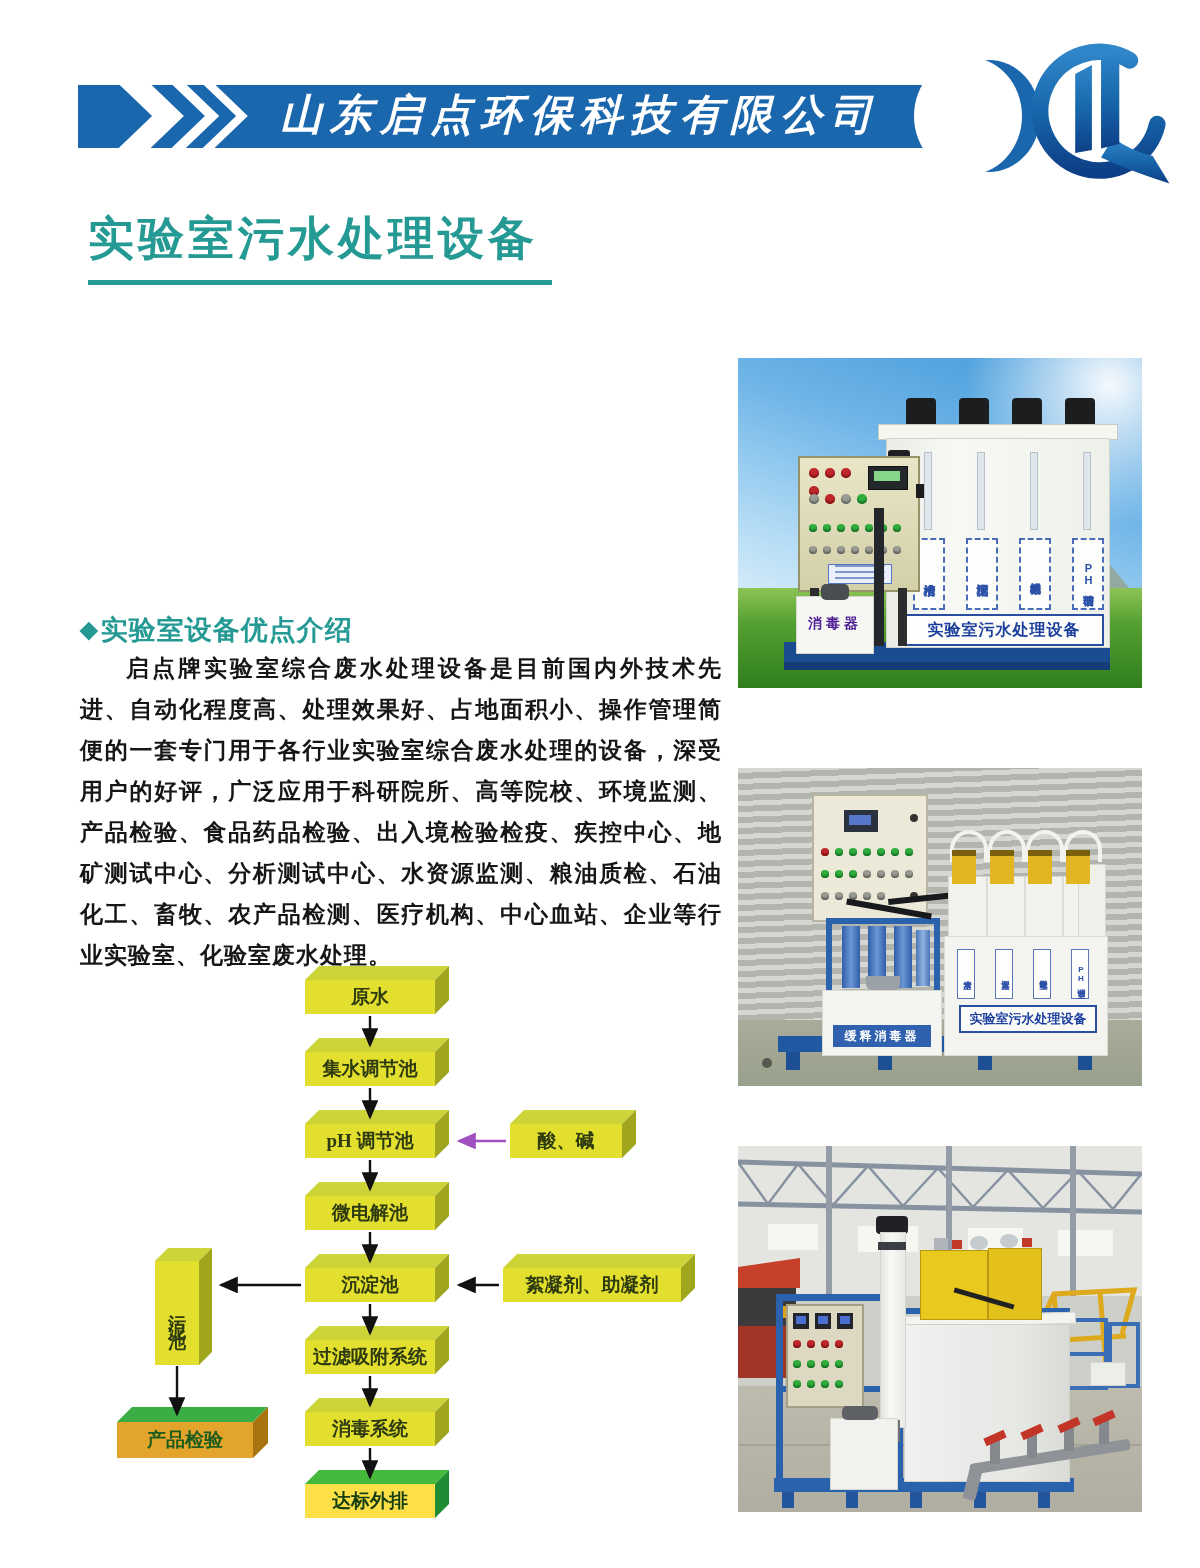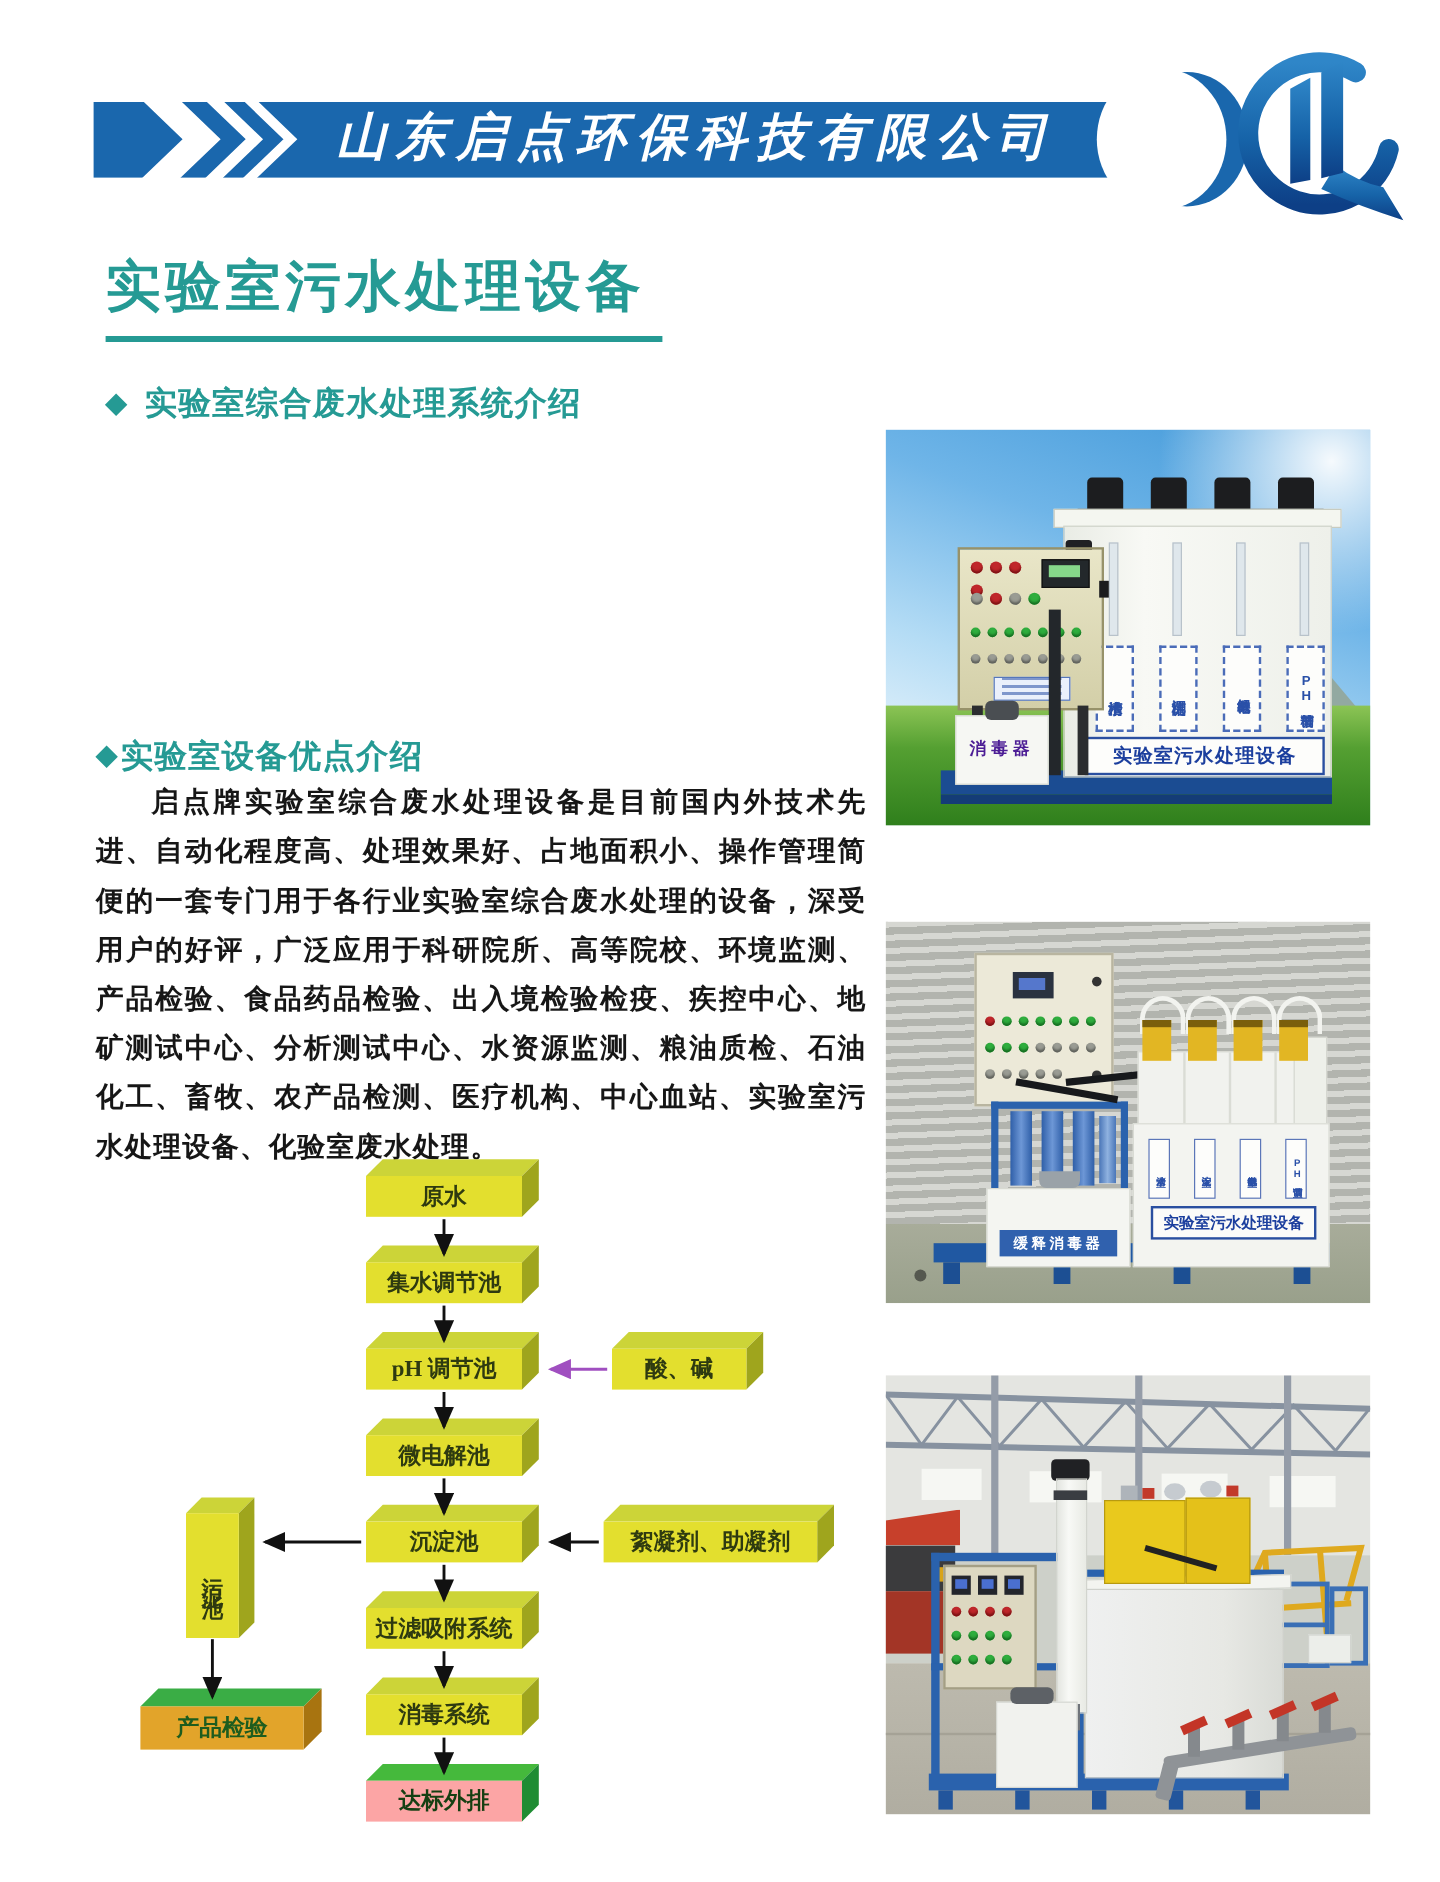--- a/index.html
+++ b/index.html
@@ -34,21 +34,21 @@
   .b3d .f-top{position:absolute;left:0;top:0;width:var(--w);height:var(--d);
     transform:skewX(-45deg);transform-origin:0 100%;}
   .b3d .f-side{position:absolute;left:var(--w);top:var(--d);width:var(--d);height:var(--h);
     transform:skewY(-45deg);transform-origin:0 0;}
   .b3d .f-front{position:absolute;left:0;top:var(--d);width:var(--w);height:var(--h);
     display:flex;align-items:center;justify-content:center;text-align:right;}
   .b3d .f-front span{font-family:"Liberation Serif",serif;font-weight:bold;font-size:19px;}
   .yellowbox .f-top{background:#ccd438;} .yellowbox .f-side{background:#9fa51d;}
   .yellowbox .f-front{background:#e3df2e;color:#2e3a10;}
   .greenbox .f-top{background:#45b93c;} .greenbox .f-side{background:#1f8c33;}
-  .greenbox .f-front{background:#fca5a5;color:#153f12;}
+  .greenbox .f-front{background:#fde047;color:#153f12;}
   .orangebox .f-top{background:#3aad45;} .orangebox .f-side{background:#a87410;}
   .orangebox .f-front{background:#e2a42a;color:#1e5c1e;}
   .vert .f-front span{writing-mode:vertical-rl;text-orientation:upright;letter-spacing:8px;font-size:18px;}
   .fc-arrows{position:absolute;left:0;top:0;pointer-events:none;}
 
   
   .photo{position:absolute;left:738px;width:404px;overflow:hidden;}
   .abs{position:absolute;}
   .dot{display:inline-block;width:10px;height:10px;border-radius:50%;margin:2px 3px;}
   .dot.sm{width:8px;height:8px;}
@@ -105,28 +105,25 @@
       </linearGradient>
     </defs>
     <path d="M 71 16 A 39 39 0 1 0 89 58" fill="none" stroke="url(#lg1)" stroke-width="11" stroke-linecap="round"></path>
     <path d="M 52 80 Q 74 90 97 97 L 86 79 Q 72 76 60 67 Z" fill="url(#lg1)"></path>
     <polygon points="35,25 46,19 46,75 35,77" fill="url(#lg1)"></polygon>
     <polygon points="52,16 64,10 64,71 52,74" fill="url(#lg1)"></polygon>
   </svg>
 
   <div class="page-title">实验室污水处理设备</div>
 
-  <div class="sec-h h1">
-    <span class="dia">◆</span><span>实验室综合废水处理系统介绍</span>
-  </div>
 
   <div class="sec-h h2">
     <span class="dia">◆</span><span>实验室设备优点介绍</span>
   </div>
-  <div class="body-p p2">启点牌实验室综合废水处理设备是目前国内外技术先进、自动化程度高、处理效果好、占地面积小、操作管理简便的一套专门用于各行业实验室综合废水处理的设备，深受用户的好评，广泛应用于科研院所、高等院校、环境监测、产品检验、食品药品检验、出入境检验检疫、疾控中心、地矿测试中心、分析测试中心、水资源监测、粮油质检、石油化工、畜牧、农产品检测、医疗机构、中心血站、实验室污水处理设备、化验室废水处理。</div>
+  <div class="body-p p2">启点牌实验室综合废水处理设备是目前国内外技术先进、自动化程度高、处理效果好、占地面积小、操作管理简便的一套专门用于各行业实验室综合废水处理的设备，深受用户的好评，广泛应用于科研院所、高等院校、环境监测、产品检验、食品药品检验、出入境检验检疫、疾控中心、地矿测试中心、分析测试中心、水资源监测、粮油质检、石油化工、畜牧、农产品检测、医疗机构、中心血站、企业等行业实验室、化验室废水处理。</div>
 
 
   <div class="flowchart">
 
     <div class="b3d yellowbox" style="left:250px;top:14px;--w:130px;--h:34px;--d:14px">
       <div class="f-top"></div>
         <div class="f-side"></div>
       <div class="f-front">
           <span>原水</span>
         </div>

